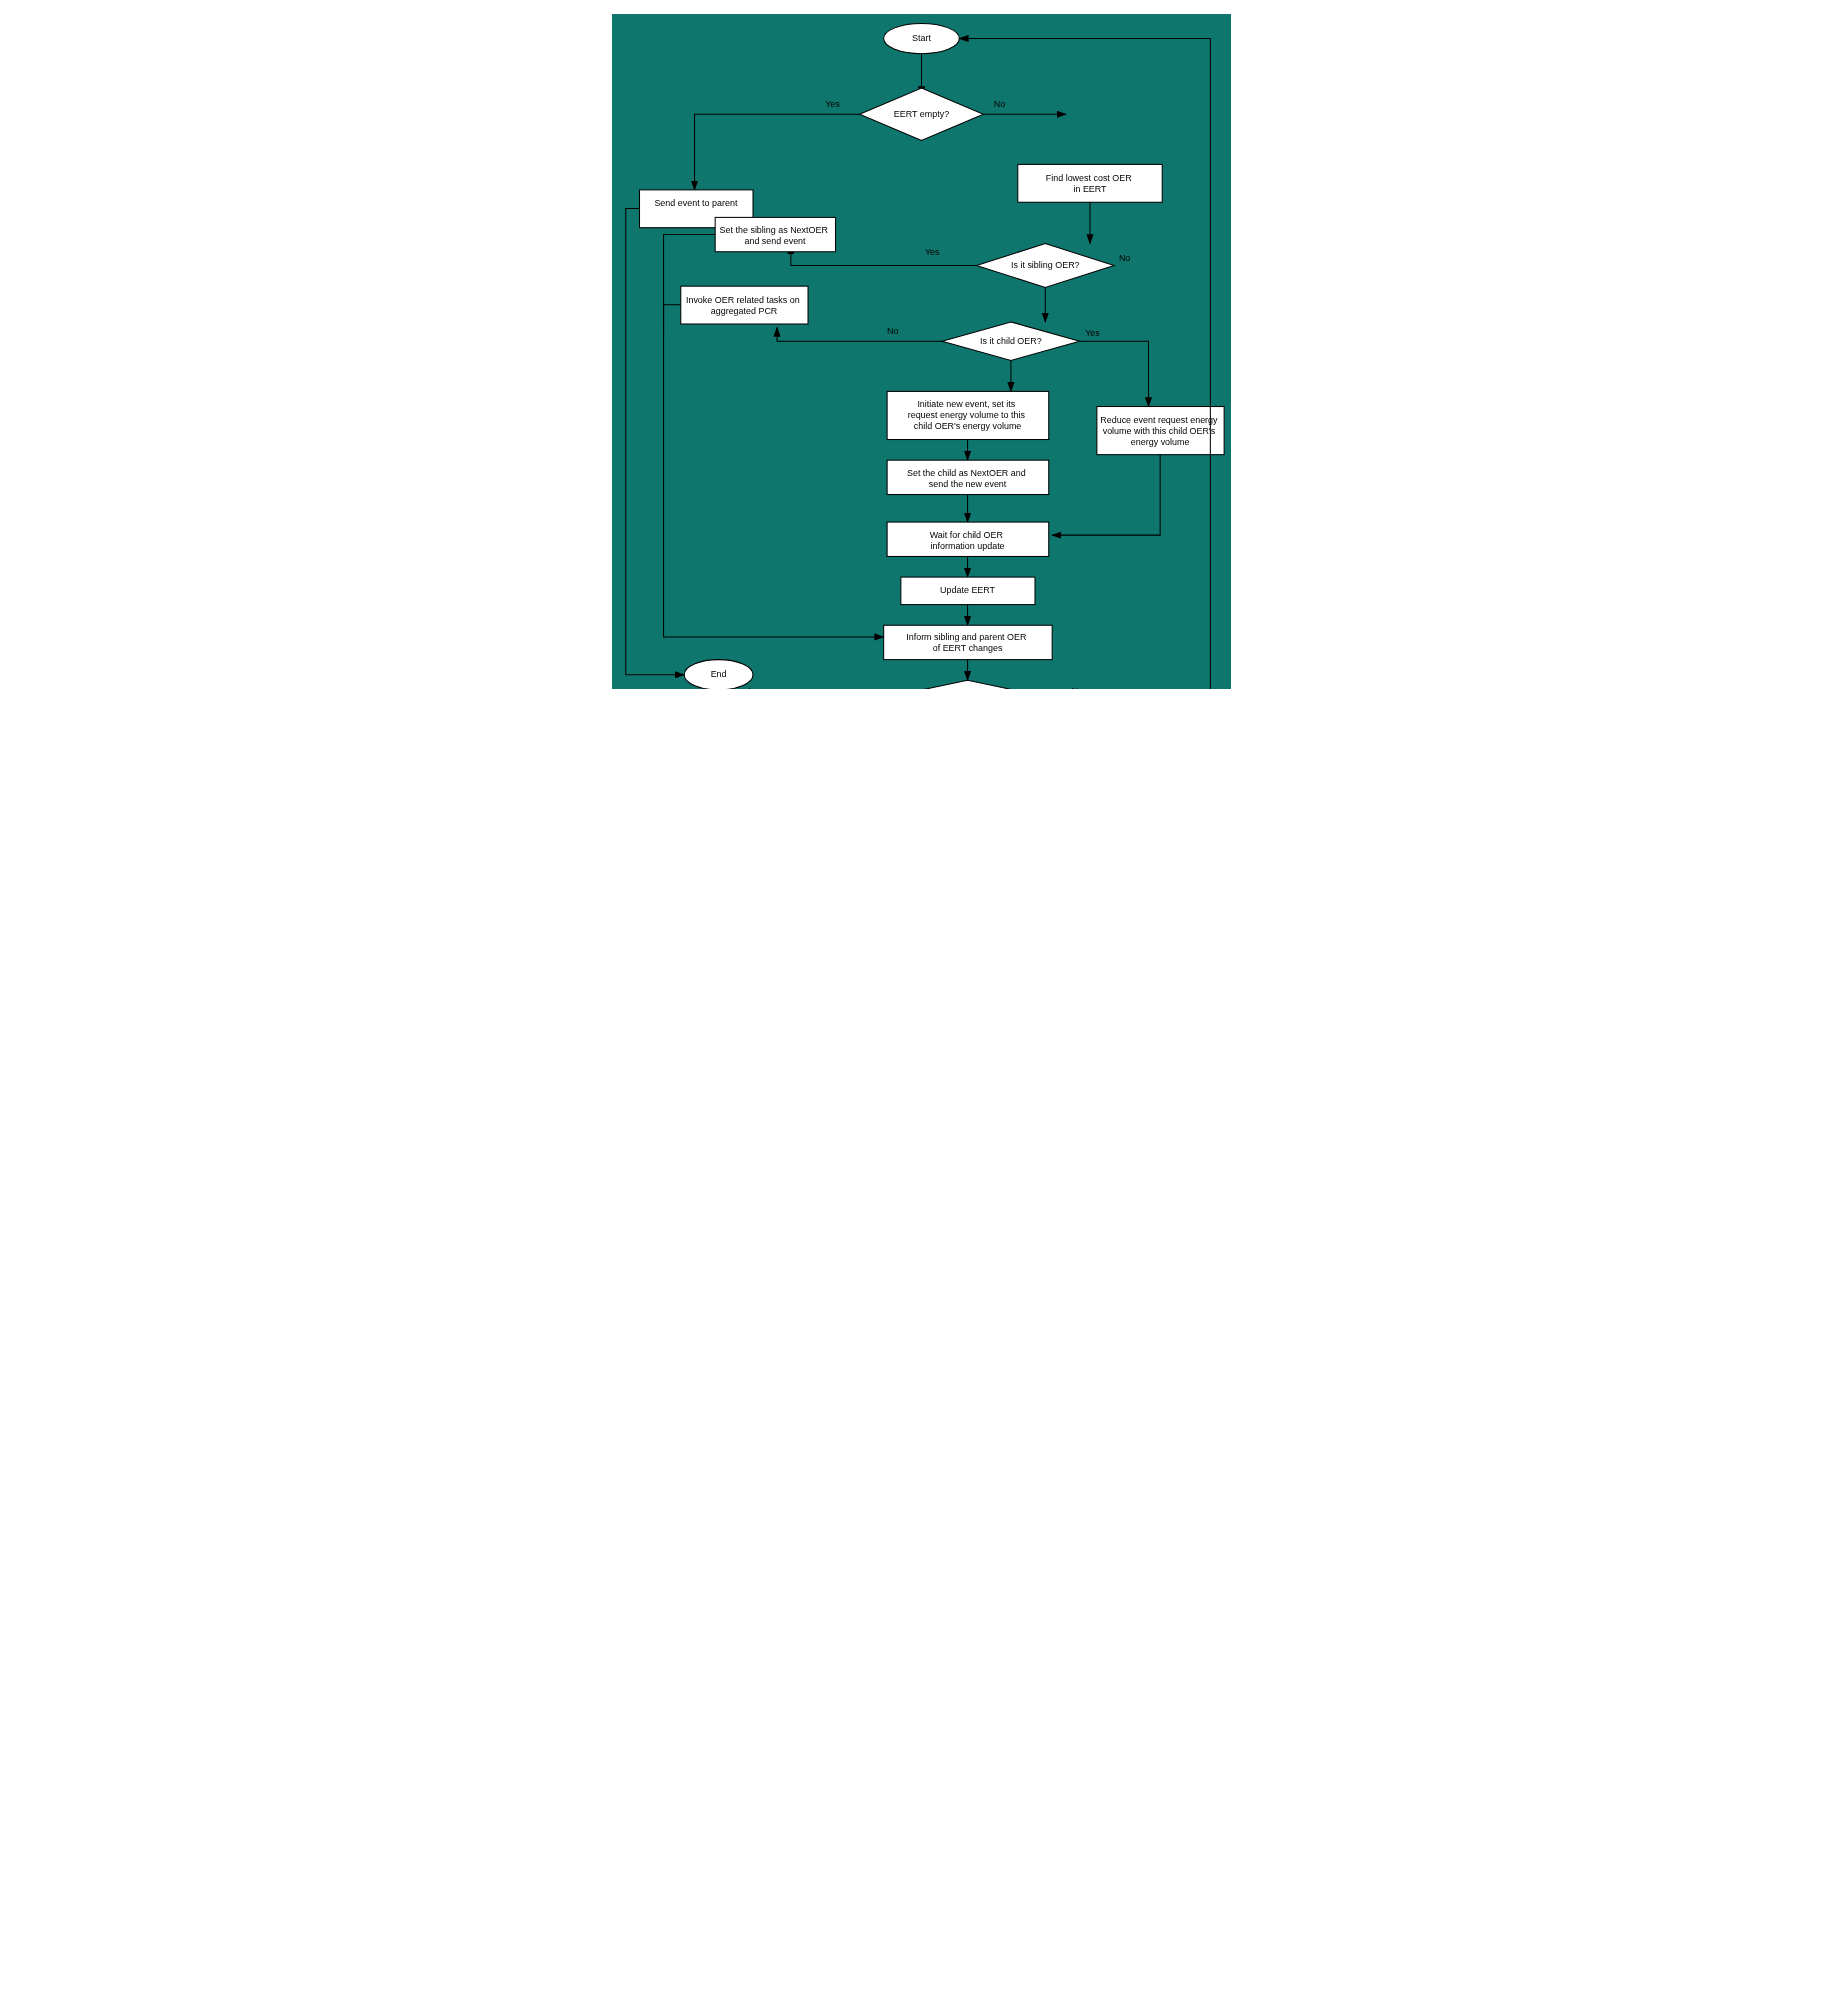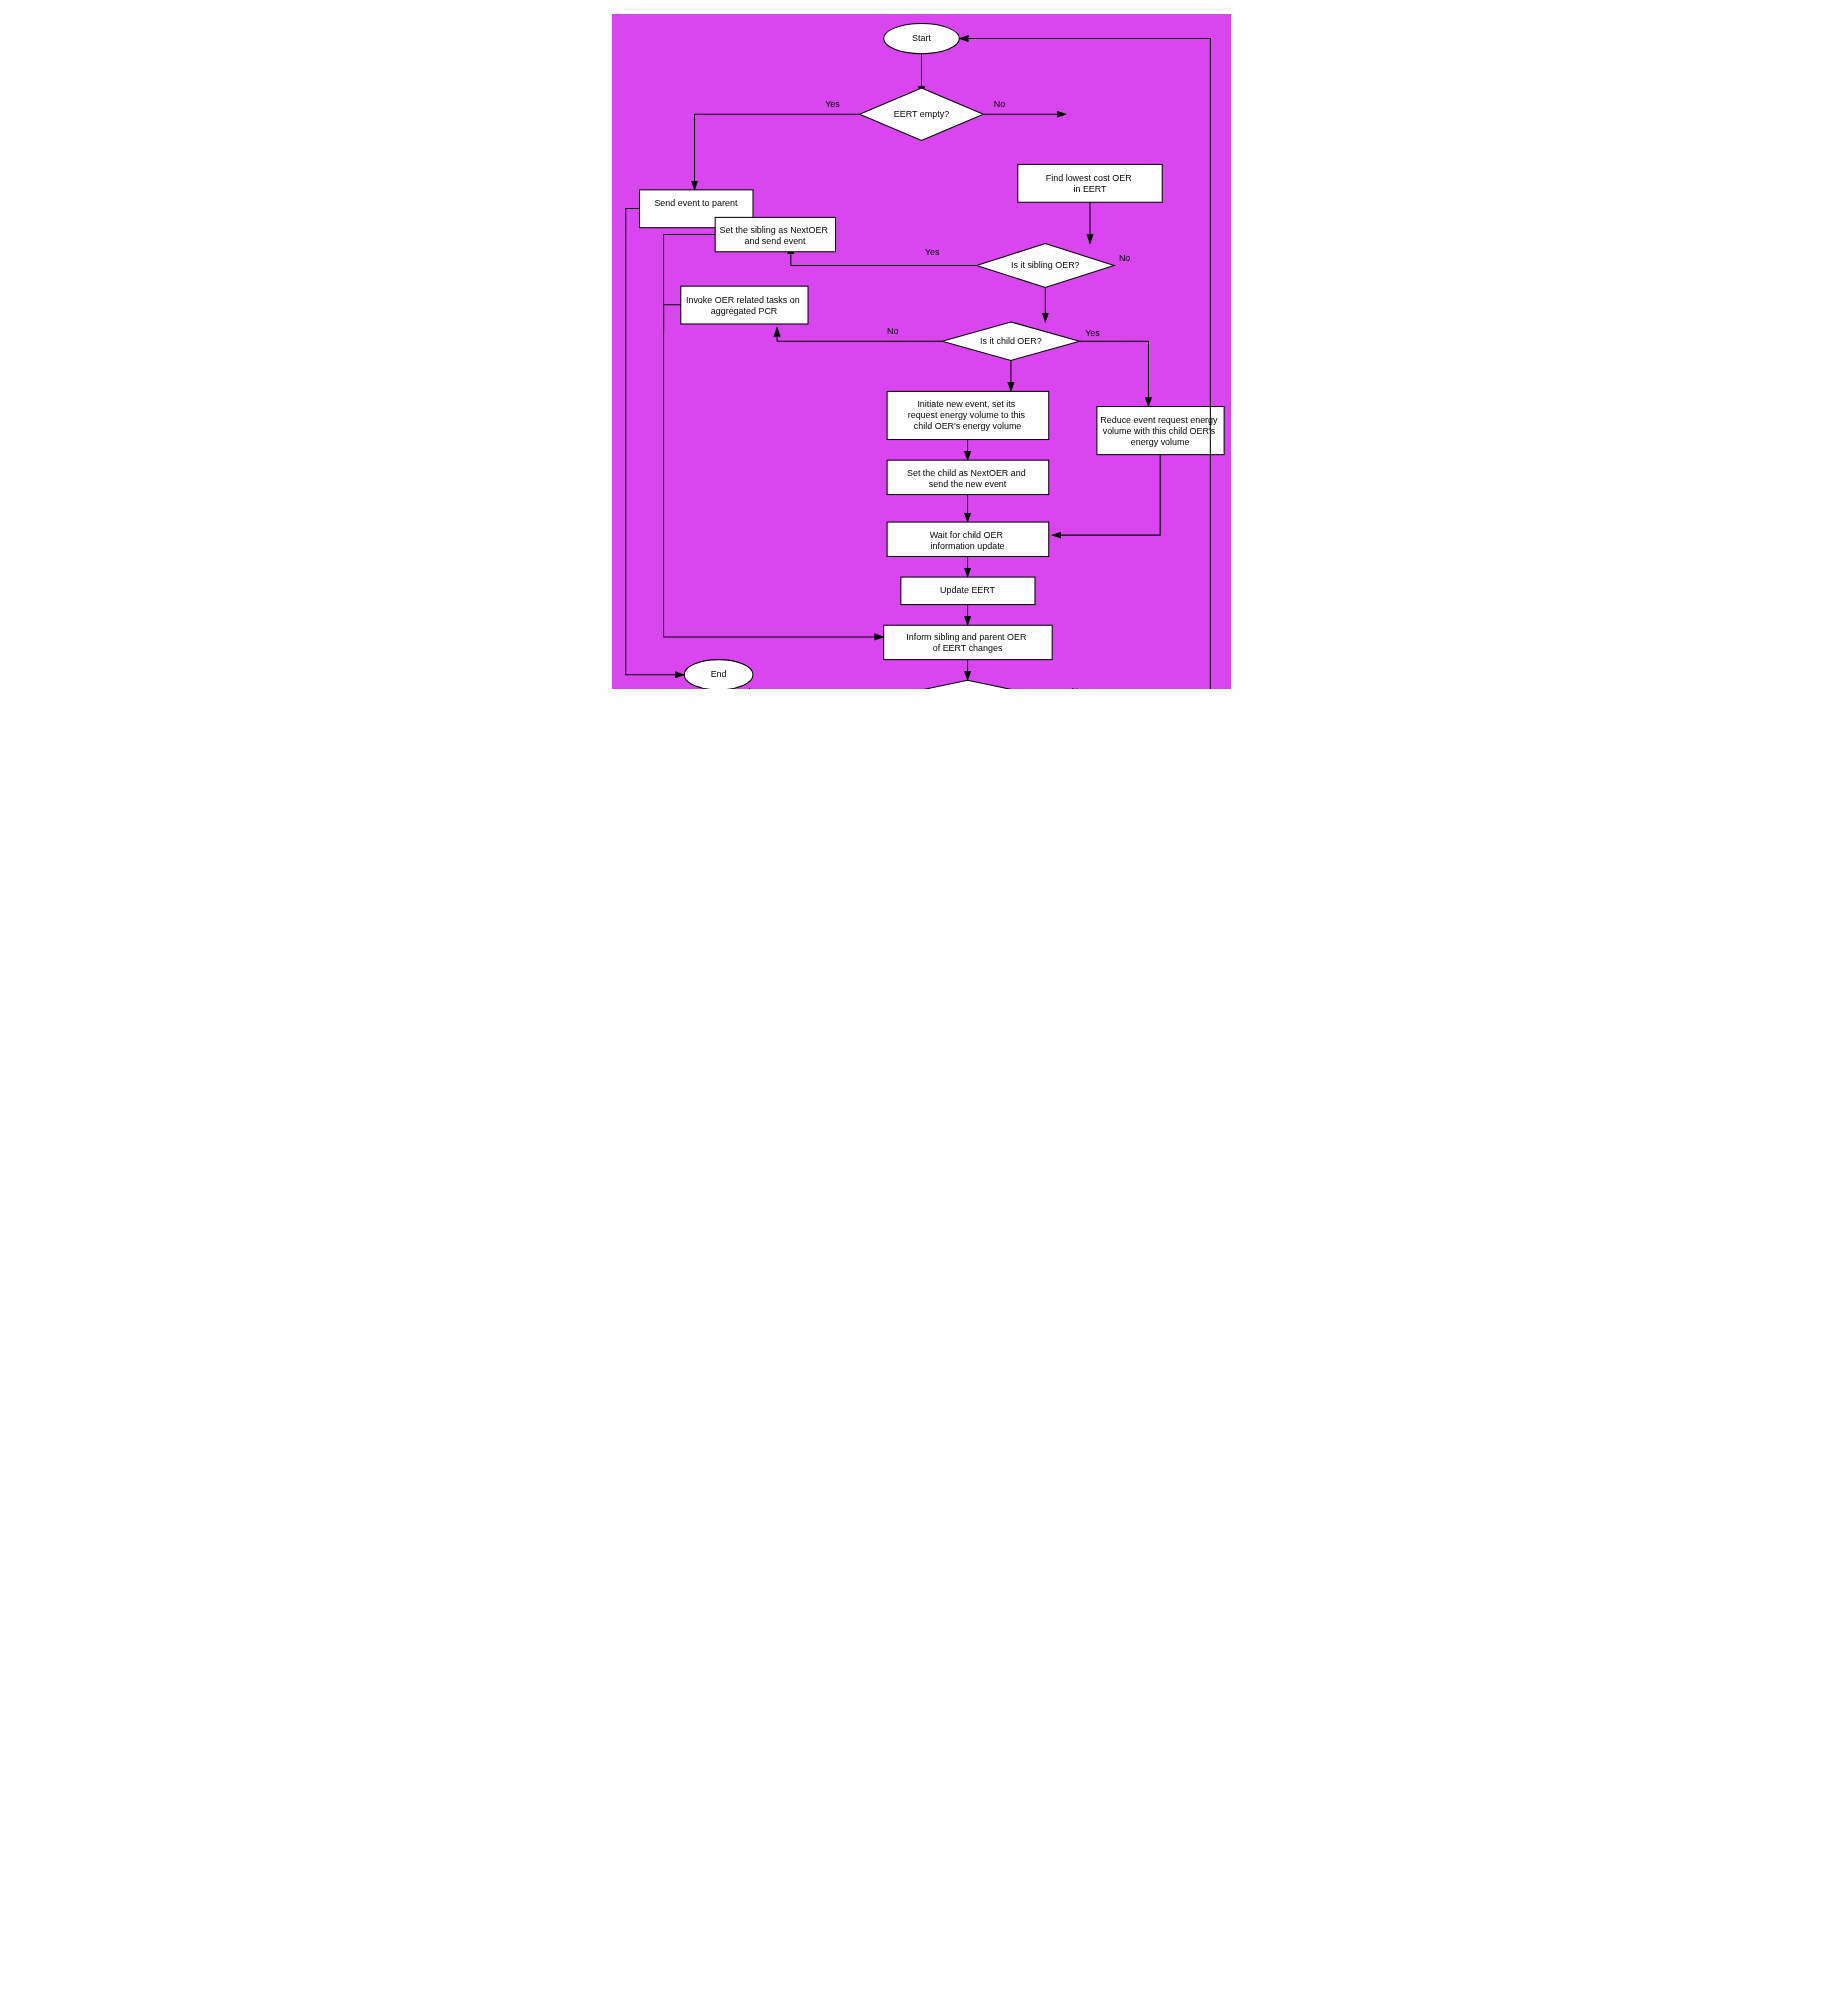--- a/index.html
+++ b/index.html
@@ -10,21 +10,21 @@
       display: flex;
       justify-content: center;
       align-items: flex-start;
       min-height: 100vh;
       padding: 13.8px;
     }
     .diagram-container {
       position: relative;
       width: 619px;
       height: 675px;
-      background: #d946ef;
+      background: #0f766e;
     }
     svg.diagram {
       position: absolute;
       top: 0; left: 0;
       width: 100%;
       height: 100%;
     }
     
     .shape-text {
       font-family: Arial, sans-serif;

